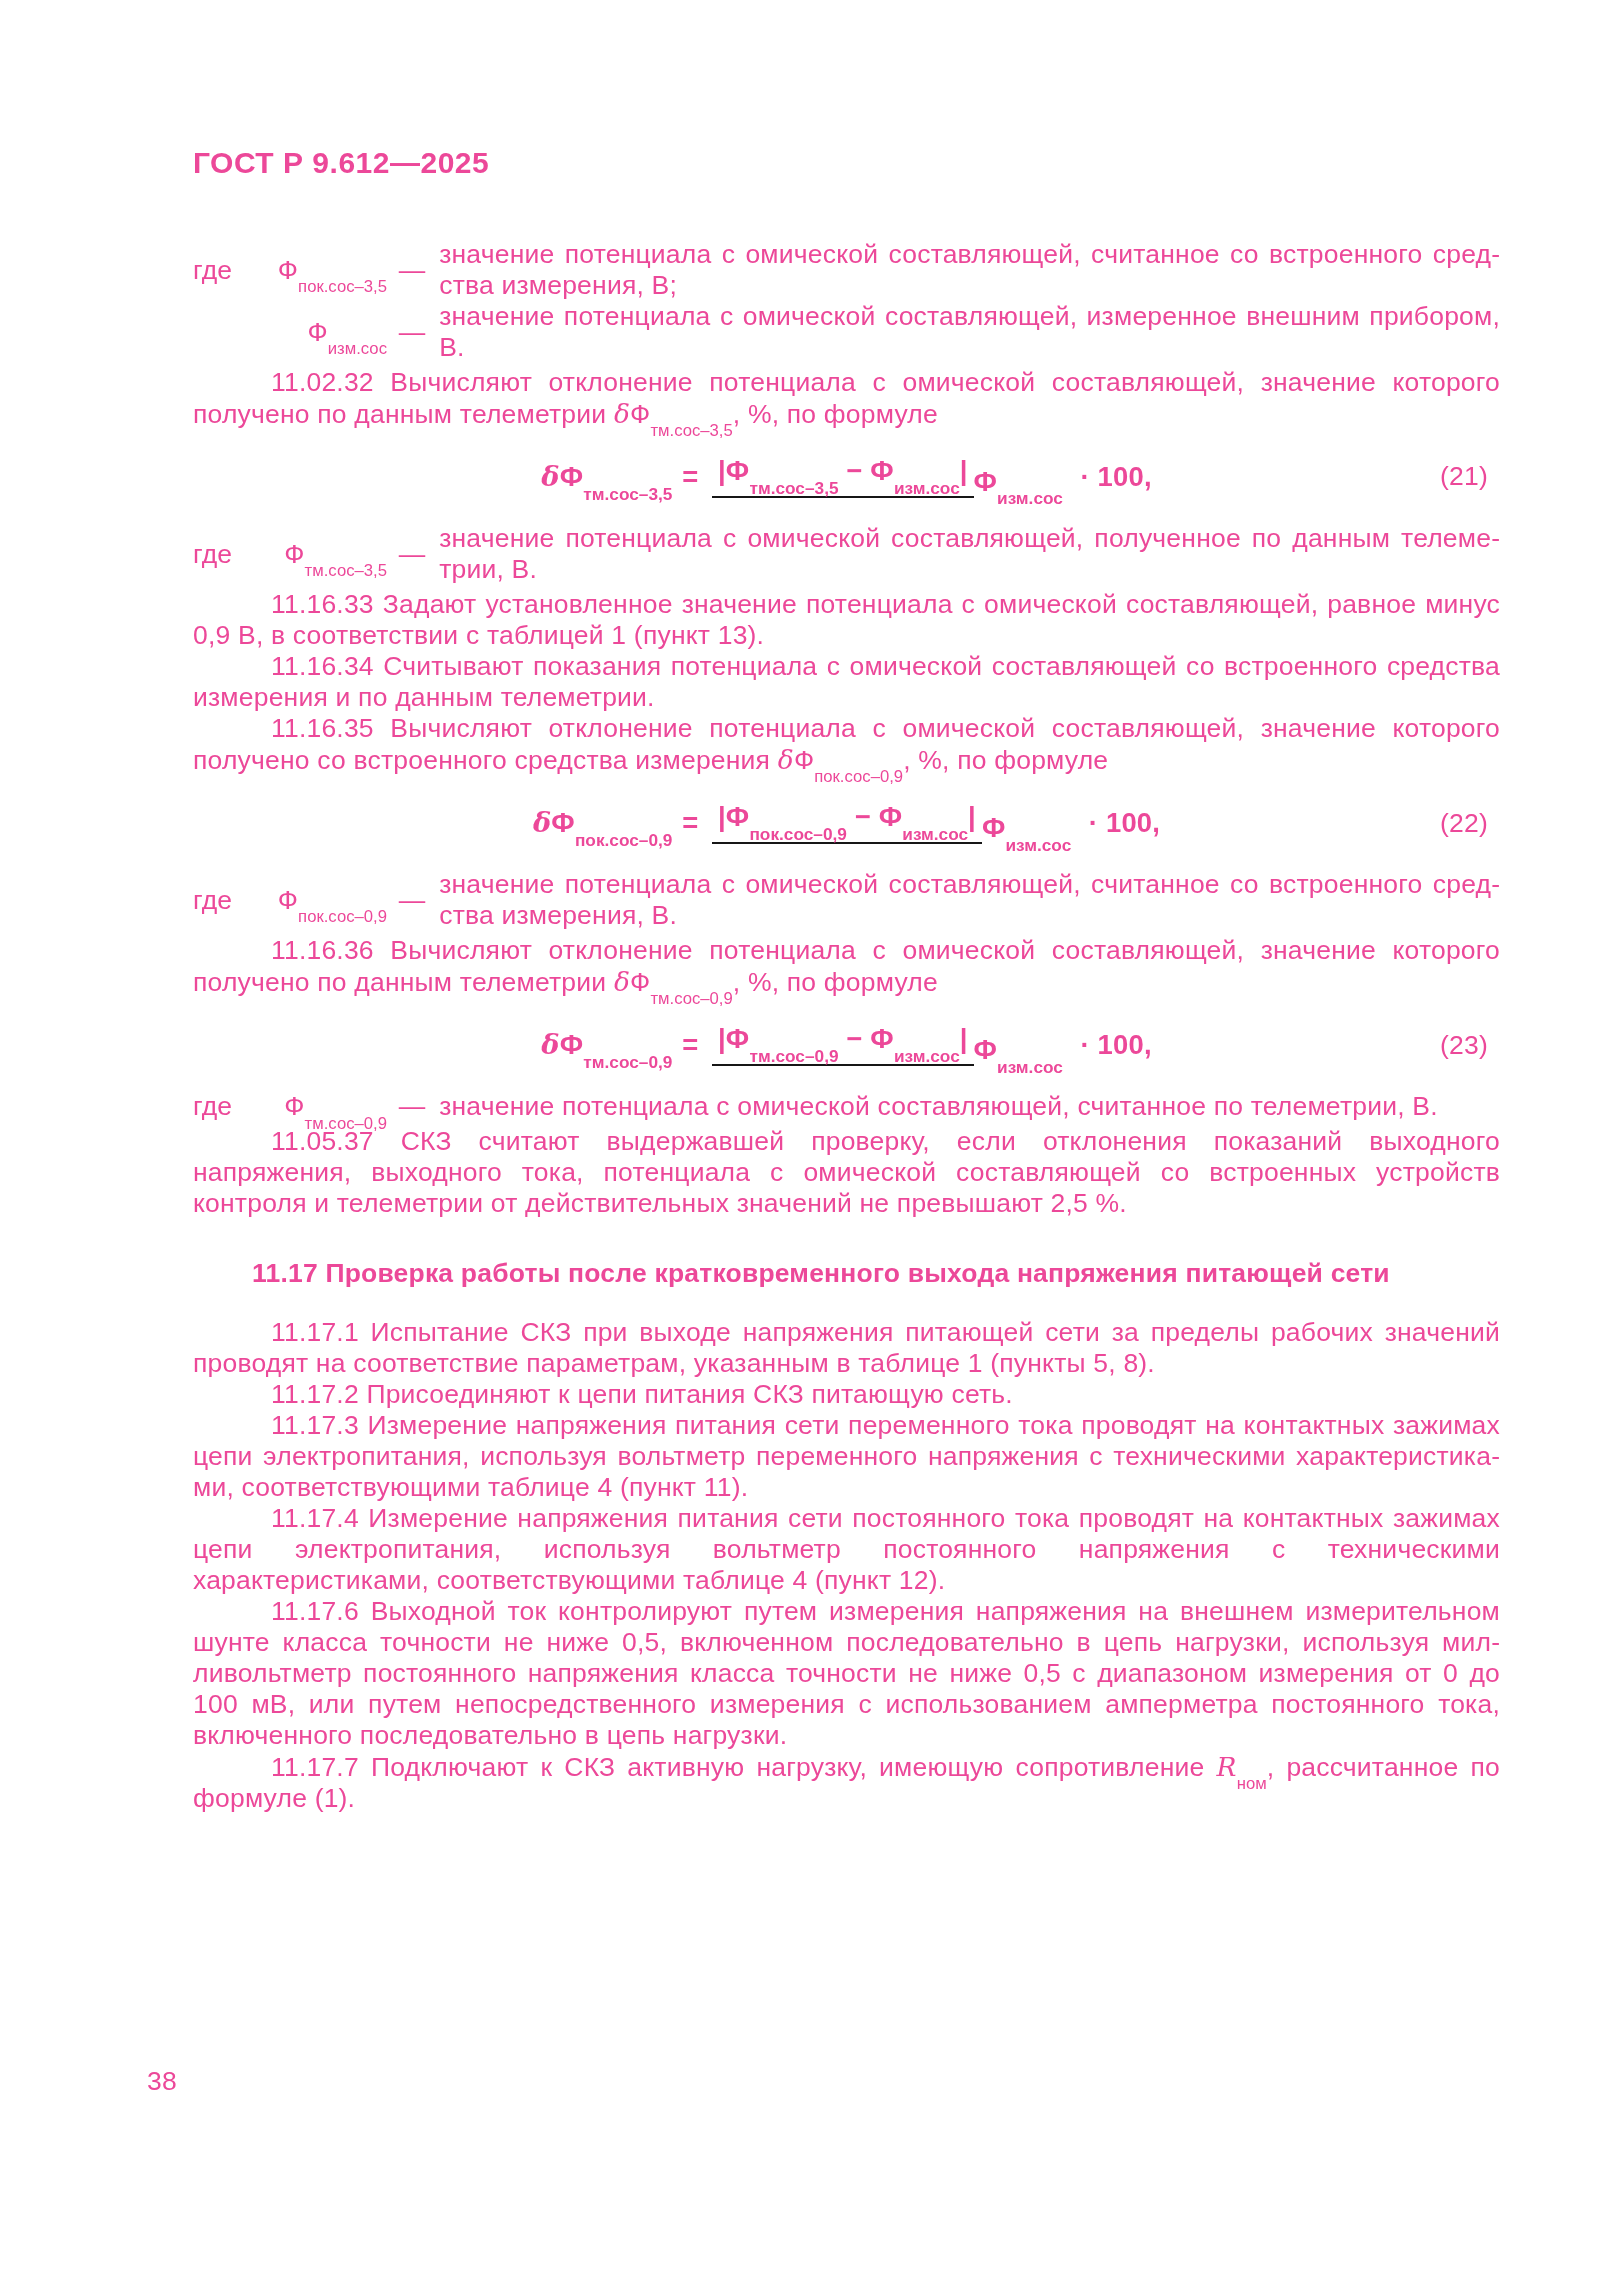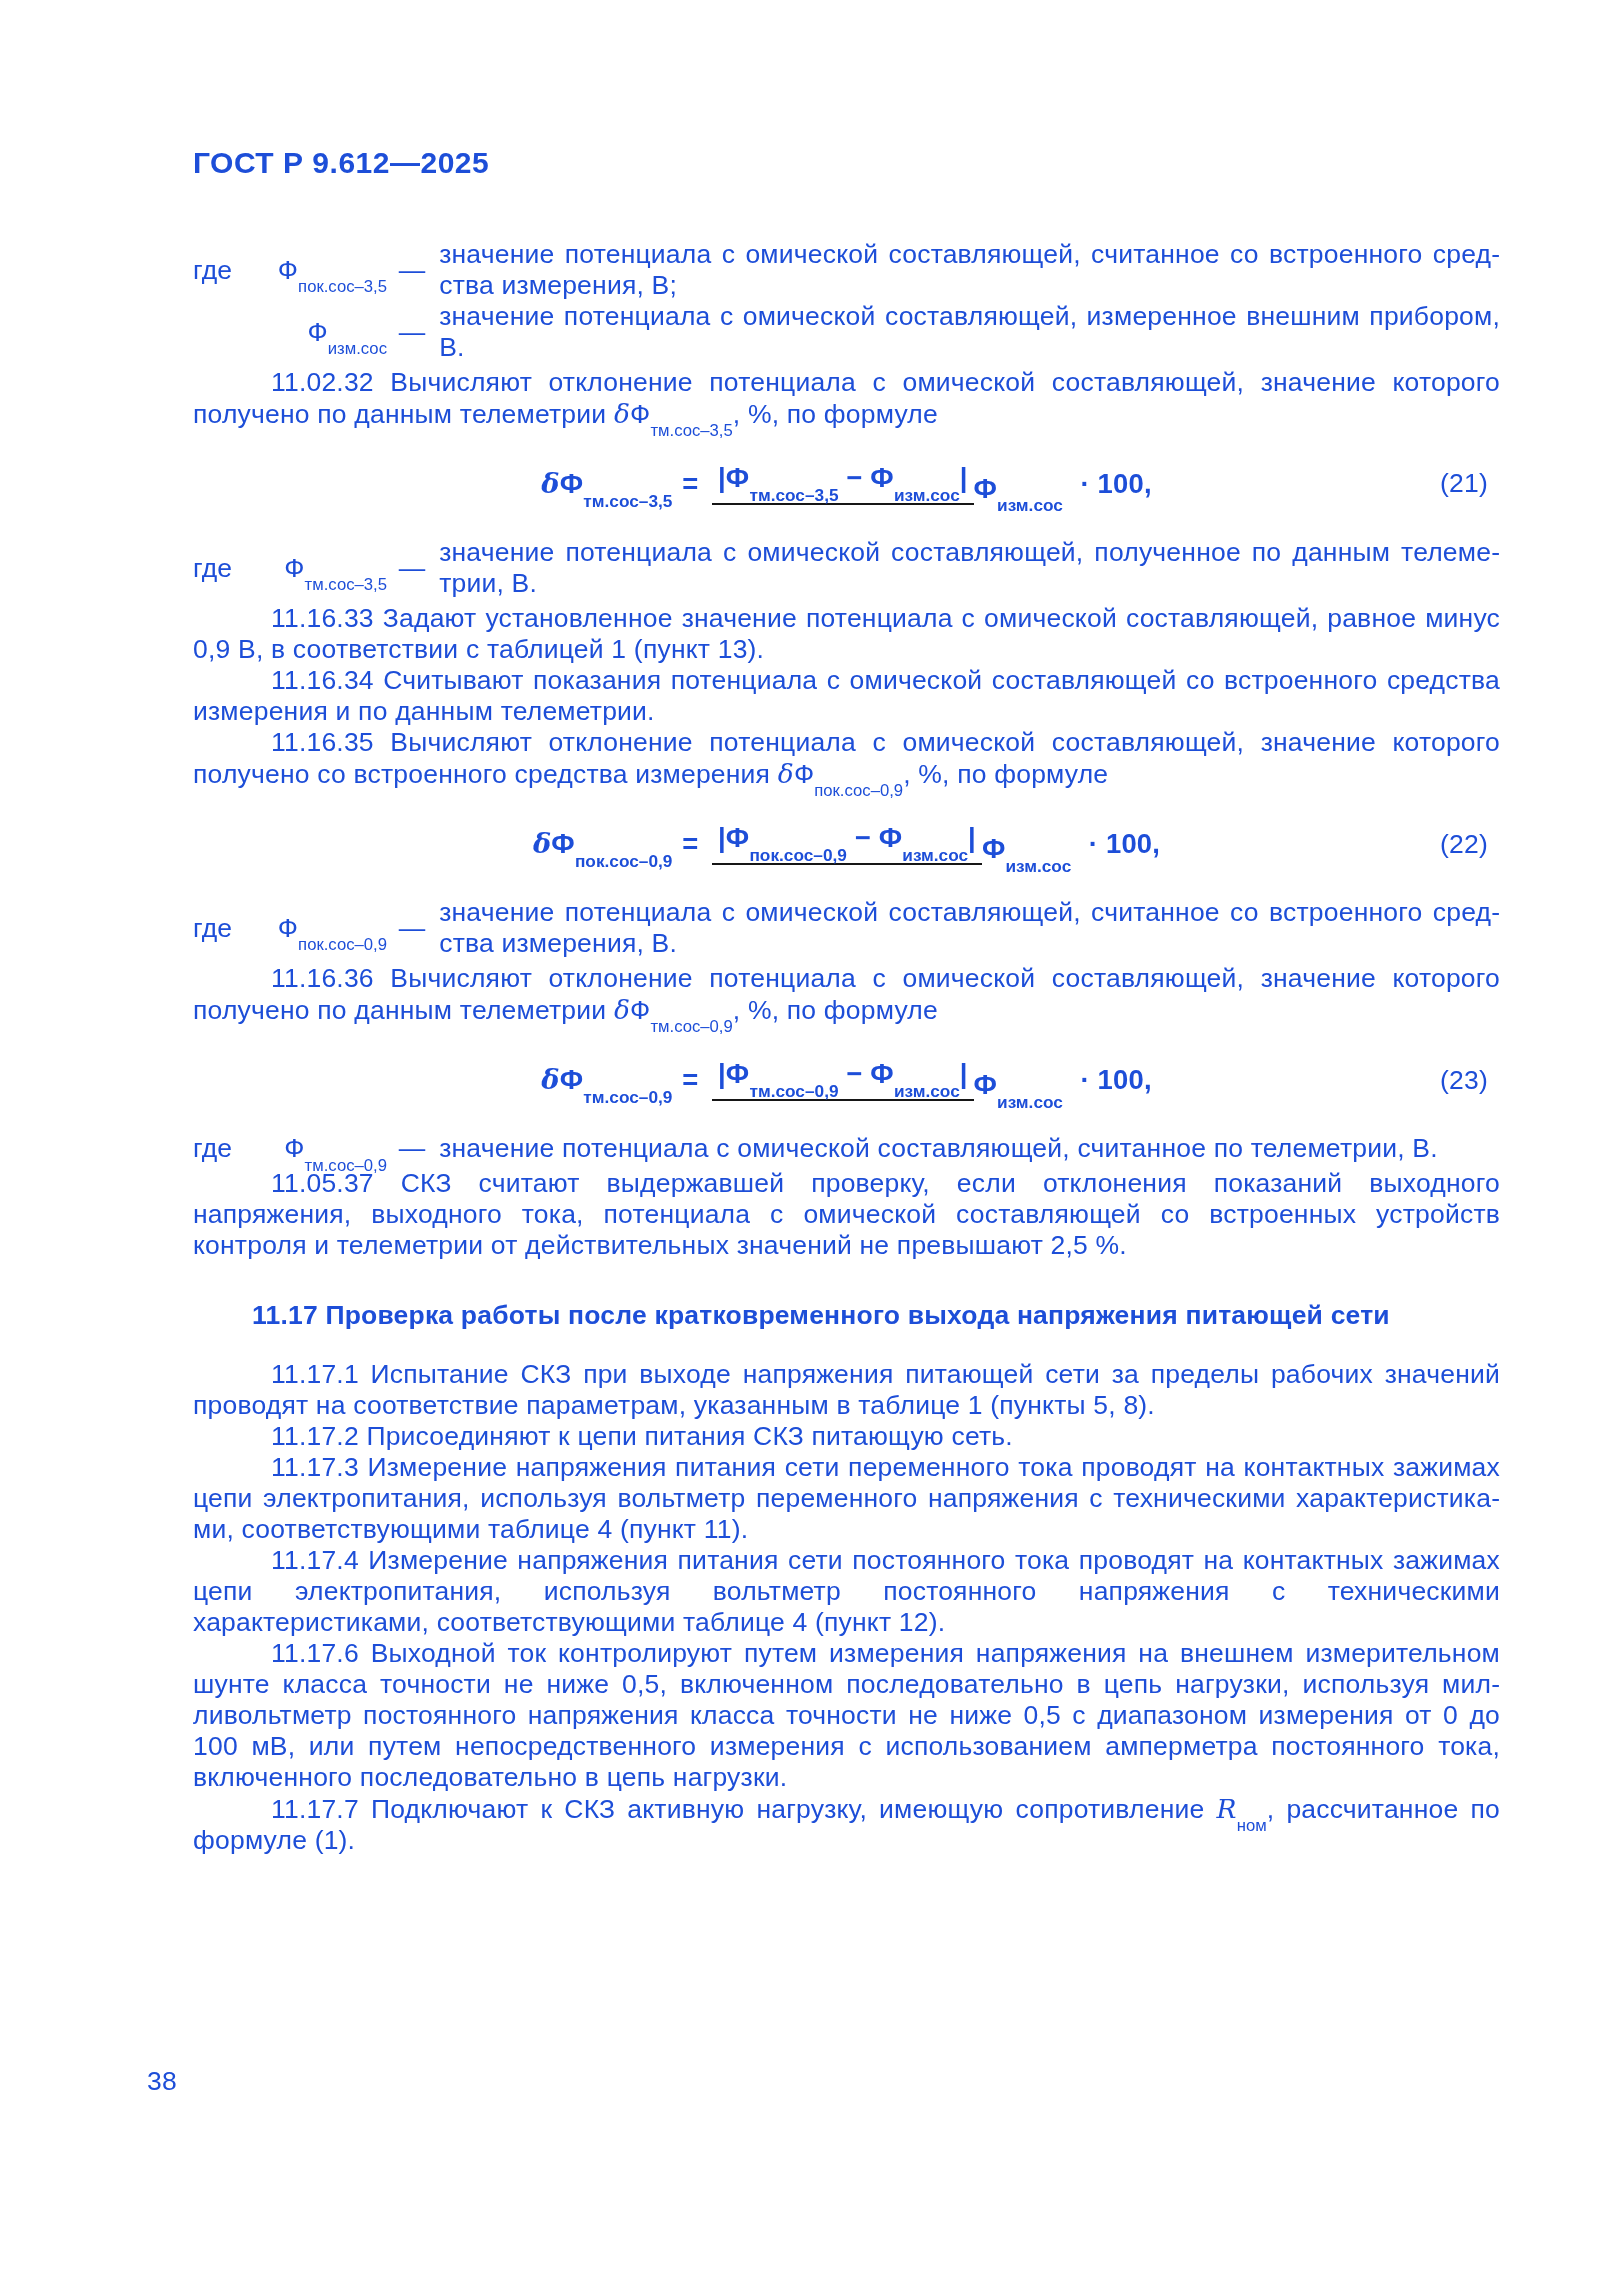--- a/index.html
+++ b/index.html
@@ -1,35 +1,35 @@
 <!DOCTYPE html>
 <html><head>
 <meta charset="utf-8">
 <style>
   * { margin:0; padding:0; box-sizing:border-box; }
   html,body { background:#ffffff; }
   .page {
     position:relative; width:1621px; height:2293px; background:#fff;
-    color:#1d4ed8; font-family:"Liberation Sans", sans-serif;
+    color:#ec4899; font-family:"Liberation Sans", sans-serif;
     font-size:26.5px; line-height:31px; letter-spacing:0.2px; overflow:hidden;
   }
   .content { position:absolute; left:193px; top:147px; width:1307px; }
   .doc-header { font-weight:700; font-size:30px; letter-spacing:0.5px; margin-bottom:61px; }
   .p { text-align:justify; text-indent:78px; }
   .def-block { margin:3.9px 0; }
   .def-row { display:flex; align-items:center; }
   .def-lead { flex:0 0 57px; }
   .def-term { flex:0 0 137px; text-align:right; white-space:nowrap; }
   .def-dash { flex:0 0 auto; padding:0 13.7px 0 11.8px; }
   .def-text { flex:1; text-align:justify; }
   sub.sb { font-size:0.63em; line-height:0; position:relative; top:0.42em; letter-spacing:0; }
   .delta { font-family:"DejaVu Serif", serif; font-style:italic; }
   .rvar  { font-family:"DejaVu Serif", serif; font-style:italic; }
   .imath { white-space:nowrap; }
-  .eq-row { position:relative; display:flex; align-items:center; justify-content:center; margin:32px 0;text-align:right; }
+  .eq-row { position:relative; display:flex; align-items:center; justify-content:center; margin:25px 0;text-align:right; }
   .eq-body { display:inline-flex; align-items:center; font-weight:700; font-size:27.4px; line-height:1; }
   .eq-lhs { white-space:nowrap; }
   .eq-eq { padding:0 9.8px; }
   .frac { display:inline-flex; flex-direction:row; align-items:center; margin:0 3.9px; }
   .frac-num { padding:2px 5.9px 11.8px; border-bottom:2.9px solid #161616; white-space:nowrap; }
   .frac-den { padding-top:9.8px; white-space:nowrap; }
   .op { padding:0 7.8px; }
   .eq-tail { padding-left:13.7px; white-space:nowrap; }
   .eq-num { position:absolute; right:12px; top:50%; transform:translateY(-50%); font-weight:400; font-size:26.5px; }
   .sec-heading { font-weight:700; margin:37px 0 25.5px; padding-left:59px; line-height:35px; }

